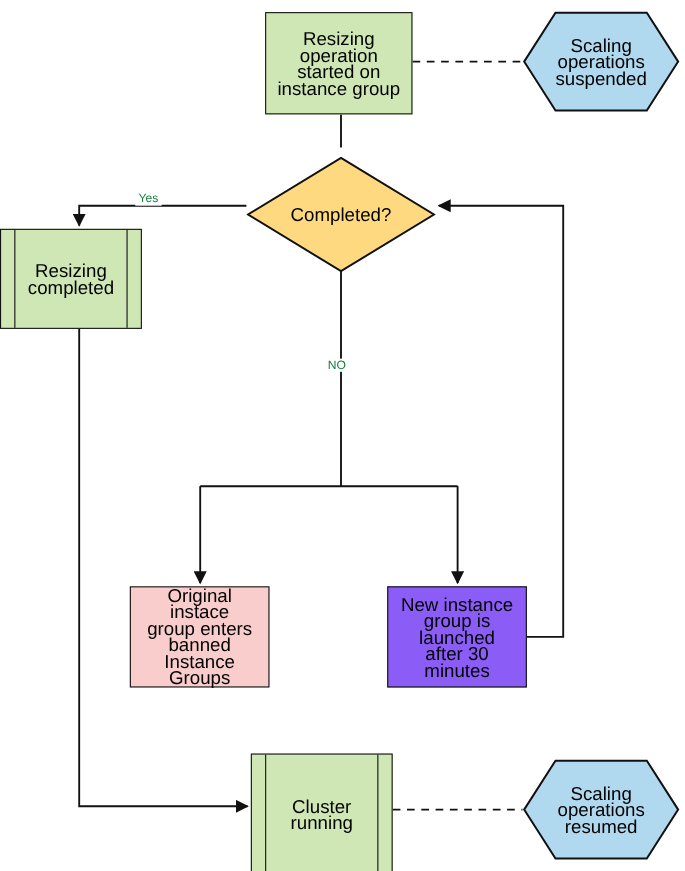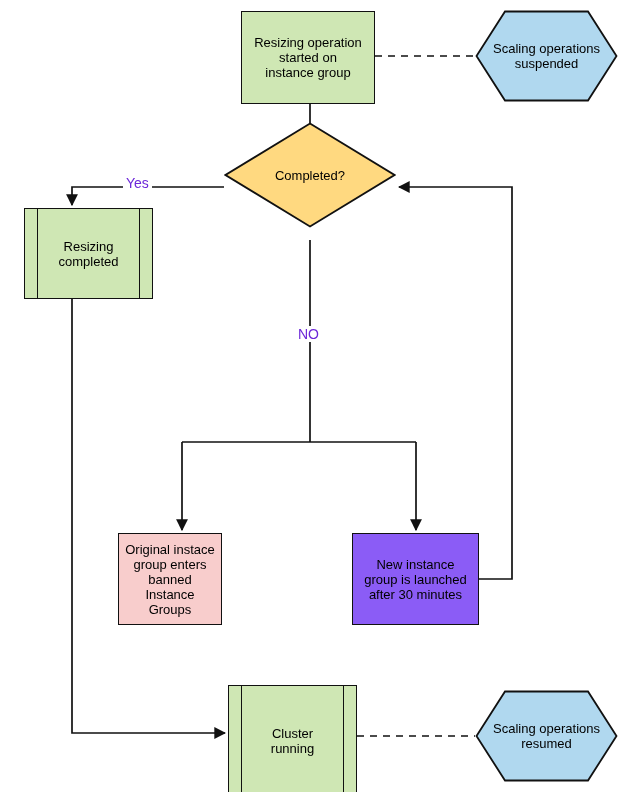--- a/index.html
+++ b/index.html
@@ -26,21 +26,21 @@
     height: 792px;
   }
   .node {
     position: absolute;
     box-sizing: border-box;
     display: flex;
     align-items: center;
     justify-content: center;
     text-align: center;
     color: #000000;
-    font-size: 13px;
+    font-size: 17px;
     line-height: 15px;
     z-index: 3;
   }
   .node .label {
     white-space: pre-line;
     padding: 0 4px;
   }
   
   .shape-rect {
     border: 1.6px solid #111111;
@@ -74,22 +74,22 @@
   }
   .shape-diamond svg {
     position: absolute;
     left: 0;
     top: 0;
   }
   .shape-diamond .label { position: relative; z-index: 2; }
 
   .edge-label {
     position: absolute;
-    font-size: 14px;
-    color: #6d28d9;
+    font-size: 11px;
+    color: #15803d;
     background: #ffffff;
     padding: 0 3px;
     z-index: 4;
     white-space: nowrap;
   }
 </style>
 </head>
 <body>
 
 <div id="canvas">
@@ -129,35 +129,35 @@
   </div>
 
   <div class="node shape-hex" style="left:475px; top:10px; width:143px; height:92px;">
     <svg width="143" height="92" viewBox="0 0 143 92">
       <polygon points="30,1.5 113,1.5 141.5,46 113,90.5 30,90.5 1.5,46" fill="#b0d8ef" stroke="#111111" stroke-width="1.8"></polygon>
     </svg>
     <span class="label">Scaling operations
 suspended</span>
   </div>
 
-  <div class="node shape-diamond" style="left:224px; top:122px; width:172px; height:106px;">
+  <div class="node shape-diamond" style="left:224px; top:142px; width:172px; height:106px;">
     <svg width="172" height="106" viewBox="0 0 172 106">
       <polygon points="86,1.5 170.5,53 86,104.5 1.5,53" fill="#ffd980" stroke="#111111" stroke-width="1.8"></polygon>
     </svg>
     <span class="label">Completed?</span>
   </div>
 
-  <div class="node shape-predef" style="left:24px; top:208px; width:129px; height:91px; background:#cfe7b4;">
+  <div class="node shape-predef" style="left:0; top:208px; width:129px; height:91px; background:#cfe7b4;">
     <span class="bar" style="left:12px;"></span>
     <span class="bar" style="right:12px;"></span>
     <span class="label">Resizing
 completed</span>
   </div>
 
-  <div class="node shape-rect" style="left:118px; top:533px; width:104px; height:92px; background:#f8cdcc;">
+  <div class="node shape-rect" style="left:118px; top:533px; width:127px; height:92px; background:#f8cdcc;">
     <span class="label">Original instace
 group enters
 banned Instance
 Groups</span>
   </div>
 
   <div class="node shape-rect" style="left:352px; top:533px; width:127px; height:92px; background:#8b5cf6;">
     <span class="label">New instance
 group is launched
 after 30 minutes</span>

